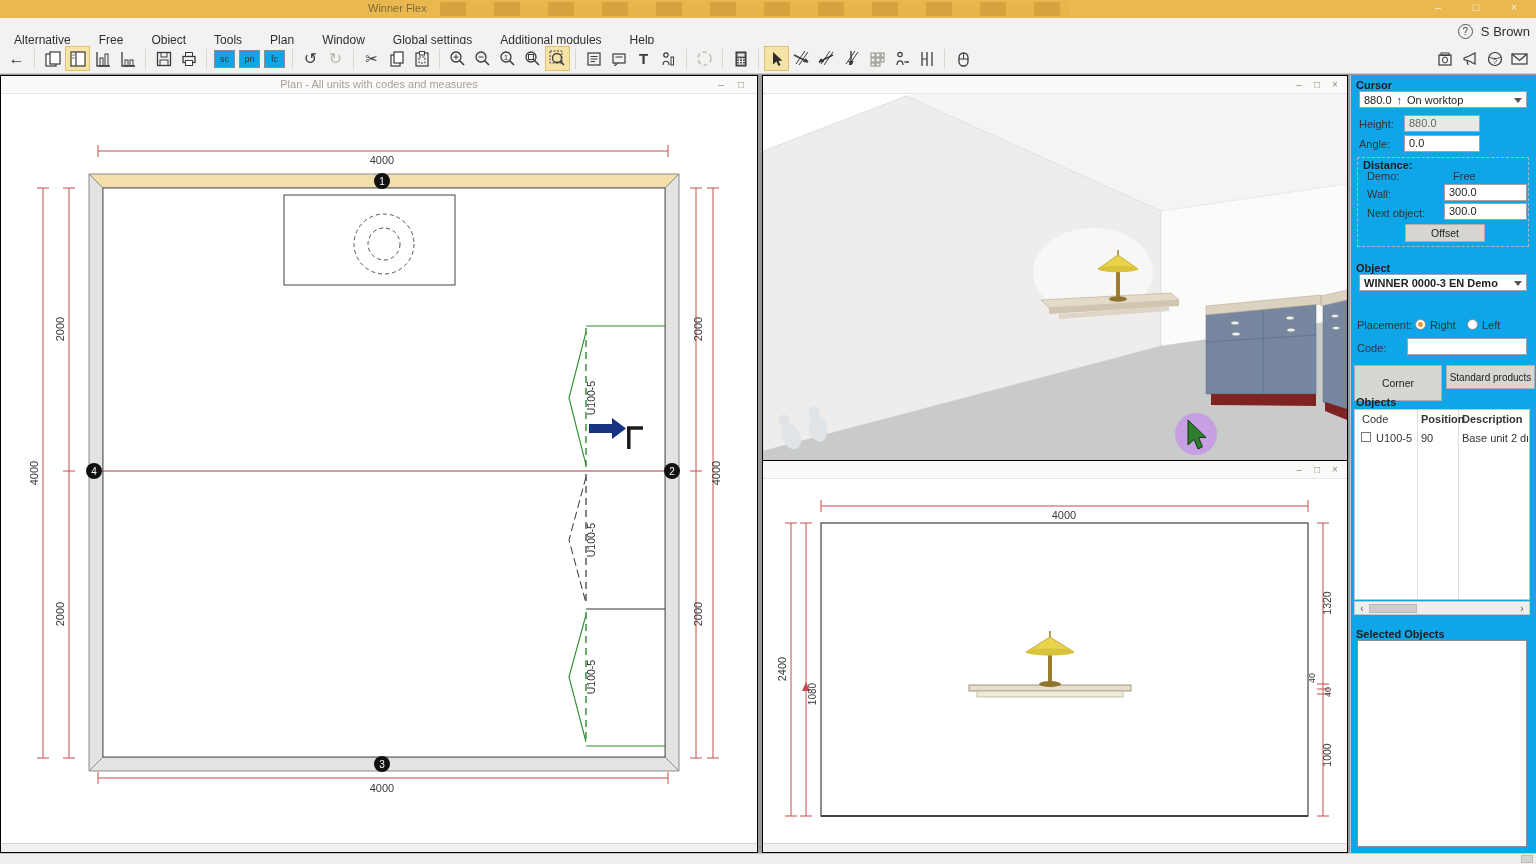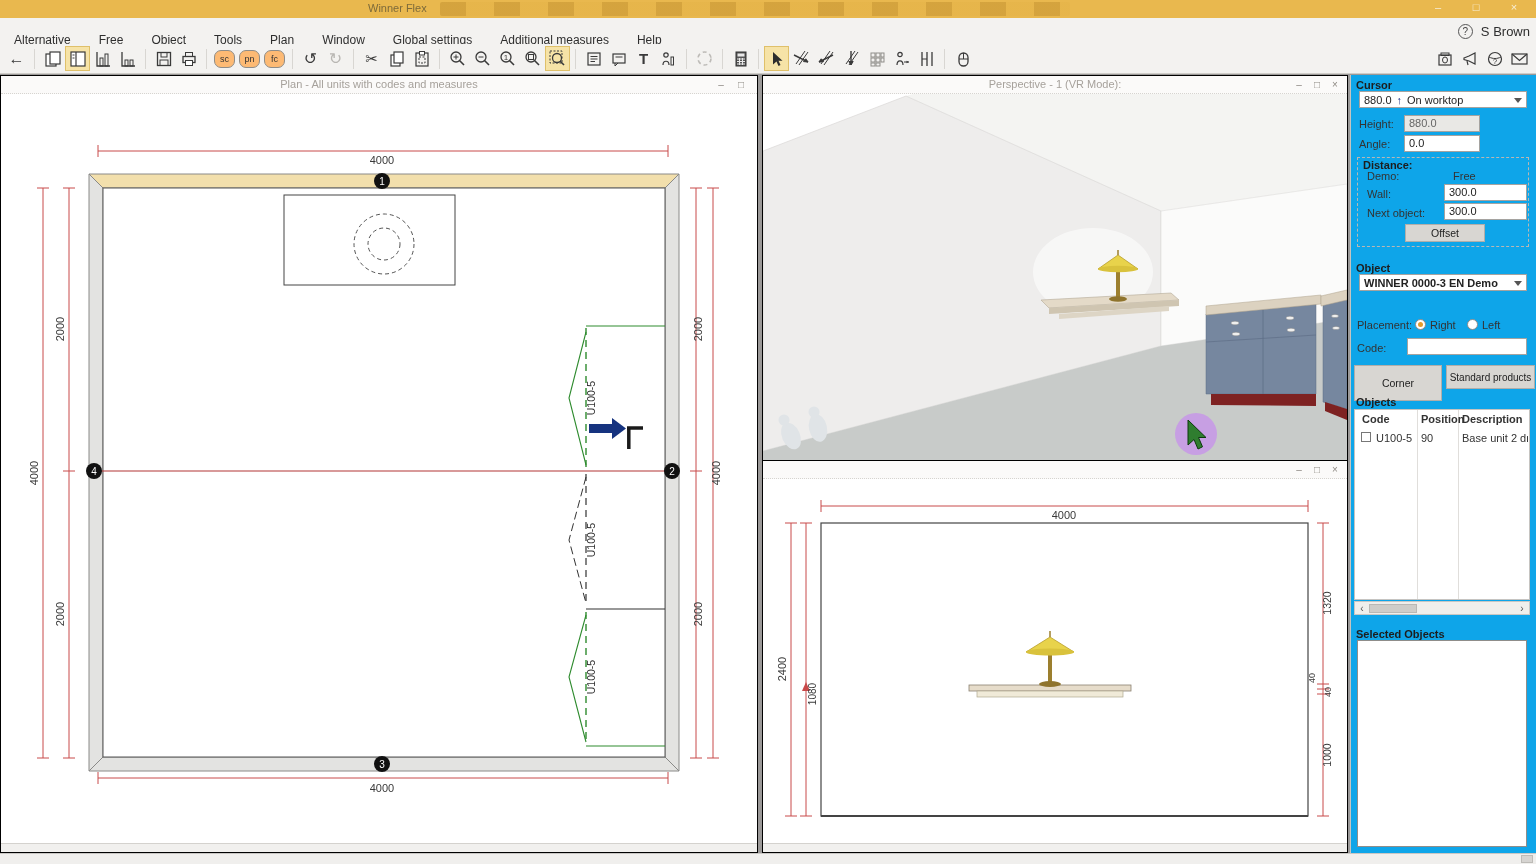--- a/index.html
+++ b/index.html
@@ -21,21 +21,21 @@
   .username { font-size:13px; color:#2e2e2e; }
 
   
   #toolbar { left:0; top:44px; width:1536px; height:30px; background:#f3f2f0; border-bottom:1px solid #cfcdc9; display:flex; align-items:center; padding-left:4px; }
   .tbtn { width:25px; height:25px; display:flex; align-items:center; justify-content:center; border:1px solid transparent; color:#3a3a3a; }
   .tbtn.hl { background:#f6e3a7; border:1px solid #dfc06a; }
   .tbtn.dis { color:#b8b6b2; }
   .tsep { width:1px; height:20px; background:#d8d6d2; margin:0 5px; }
   .tbtn svg { display:block; }
   .ttext { font-size:13px; }
-  .tbox { width:21px; height:18px; border:1px solid #8f8d89; border-radius:7px; font-size:9px; display:flex; align-items:center; justify-content:center; color:#333; background:#fdba74; }
+  .tbox { width:21px; height:18px; border:1px solid #8f8d89; border-radius:0; font-size:9px; display:flex; align-items:center; justify-content:center; color:#333; background:#0ea5e9; }
 
   
   .mdi { background:#fff; border:1px solid #000000; }
   .wtitle { position:absolute; left:0; top:0; right:0; height:18px; background:#fbfaf9; border-bottom:1px dotted #d6d4d0; }
   .wtitle .txt { position:absolute; left:0; right:60px; top:2px; text-align:center; font-size:11px; color:#a6a19b; white-space:nowrap; }
   .wbtn { position:absolute; top:2px; width:16px; height:14px; font-size:10px; color:#8f8b85; text-align:center; line-height:13px; }
   .hscroll { position:absolute; left:0; right:0; bottom:0; height:9px; background:#f1f0ee; border-top:1px solid #d4d2ce; }
 
   #win-plan { left:0; top:75px; width:758px; height:778px; }
   #win-persp { left:762px; top:75px; width:586px; height:385px; }
@@ -78,21 +78,21 @@
 </div>
 
 <div class="abs" id="menubar">
   <span class="menu-item">Alternative</span>
   <span class="menu-item">Free</span>
   <span class="menu-item">Object</span>
   <span class="menu-item">Tools</span>
   <span class="menu-item">Plan</span>
   <span class="menu-item">Window</span>
   <span class="menu-item">Global settings</span>
-  <span class="menu-item">Additional measures</span>
+  <span class="menu-item">Additional modules</span>
   <span class="menu-item">Help</span>
   <span class="right">
     <span class="help-circle">?</span>
     <span class="username">S Brown</span>
   </span>
 </div>
 
 <div class="abs" id="toolbar">
   <div class="tbtn ttext" style="font-size:16px">←</div>
   <div class="tsep"></div>
@@ -449,21 +449,20 @@
     <text x="63" y="520" font-size="11" fill="#3a3a3a" text-anchor="middle" transform="rotate(-90 63 520)">2000</text>
     <text x="701" y="235" font-size="11" fill="#3a3a3a" text-anchor="middle" transform="rotate(-90 701 235)">2000</text>
     <text x="701" y="520" font-size="11" fill="#3a3a3a" text-anchor="middle" transform="rotate(-90 701 520)">2000</text>
     <text x="719" y="379" font-size="11" fill="#3a3a3a" text-anchor="middle" transform="rotate(-90 719 379)">4000</text>
   </svg>
   <div class="hscroll"></div>
 </div>
 
 <div class="abs mdi" id="win-persp">
   <div class="wtitle">
-    <span class="txt" style="left:60px">Perspective - 1 (VR Mode):</span>
     <span class="wbtn" style="right:40px">–</span>
     <span class="wbtn" style="right:22px">□</span>
     <span class="wbtn" style="right:4px">×</span>
   </div>
   <svg class="abs" style="left:0;top:18px" width="584" height="366" viewBox="0 0 584 366">
     <rect x="0" y="0" width="584" height="366" fill="#ffffff"></rect>
     <polygon points="143,2 398,117 584,90 584,0 150,0" fill="#f4f4f2"></polygon>
     <polygon points="0,57 143,2 398,117 398,252 0,357" fill="#eeedec" stroke="#d5d4d2" stroke-width="0.6"></polygon>
     <polygon points="398,117 584,90 584,225 398,252" fill="#fbfbfa" stroke="#dddcda" stroke-width="0.6"></polygon>
     <polygon points="0,357 398,252 584,225 584,366 0,366" fill="#c8cbc9"></polygon>
@@ -605,21 +604,21 @@
   <span class="sb-text" style="left:6px;top:267px">Code:</span>
   <div class="sb-input" style="left:56px;top:263px;width:120px;height:17px"></div>
 
   <div class="sb-btn" style="left:3px;top:290px;width:88px;height:36px">Corner</div>
   <div class="sb-btn" style="left:95px;top:290px;width:89px;height:24px;font-size:10px">Standard products</div>
 
   <span class="sb-label" style="left:5px;top:321px">Objects</span>
   <div id="obj-table">
     <div class="col-line" style="left:62px"></div>
     <div class="col-line" style="left:103px"></div>
-    <span class="sb-text" style="left:7px;top:3px;font-weight:bold">Code</span>
+    <span class="sb-text" style="left:7px;top:3px;font-weight:normal">Code</span>
     <span class="sb-text" style="left:66px;top:3px;font-weight:bold">Position</span>
     <span class="sb-text" style="left:107px;top:3px;font-weight:bold">Description</span>
     <div>
       <span class="checkbox" style="left:6px;top:22px"></span>
       <span class="sb-text" style="left:21px;top:22px">U100-5</span>
       <span class="sb-text" style="left:66px;top:22px">90</span>
       <span class="sb-text" style="left:107px;top:22px;width:66px;overflow:hidden;white-space:nowrap;display:inline-block">Base unit 2 drawe</span>
     </div>
   </div>
   <div class="sb-scroll" style="left:3px;top:526px;width:176px">

